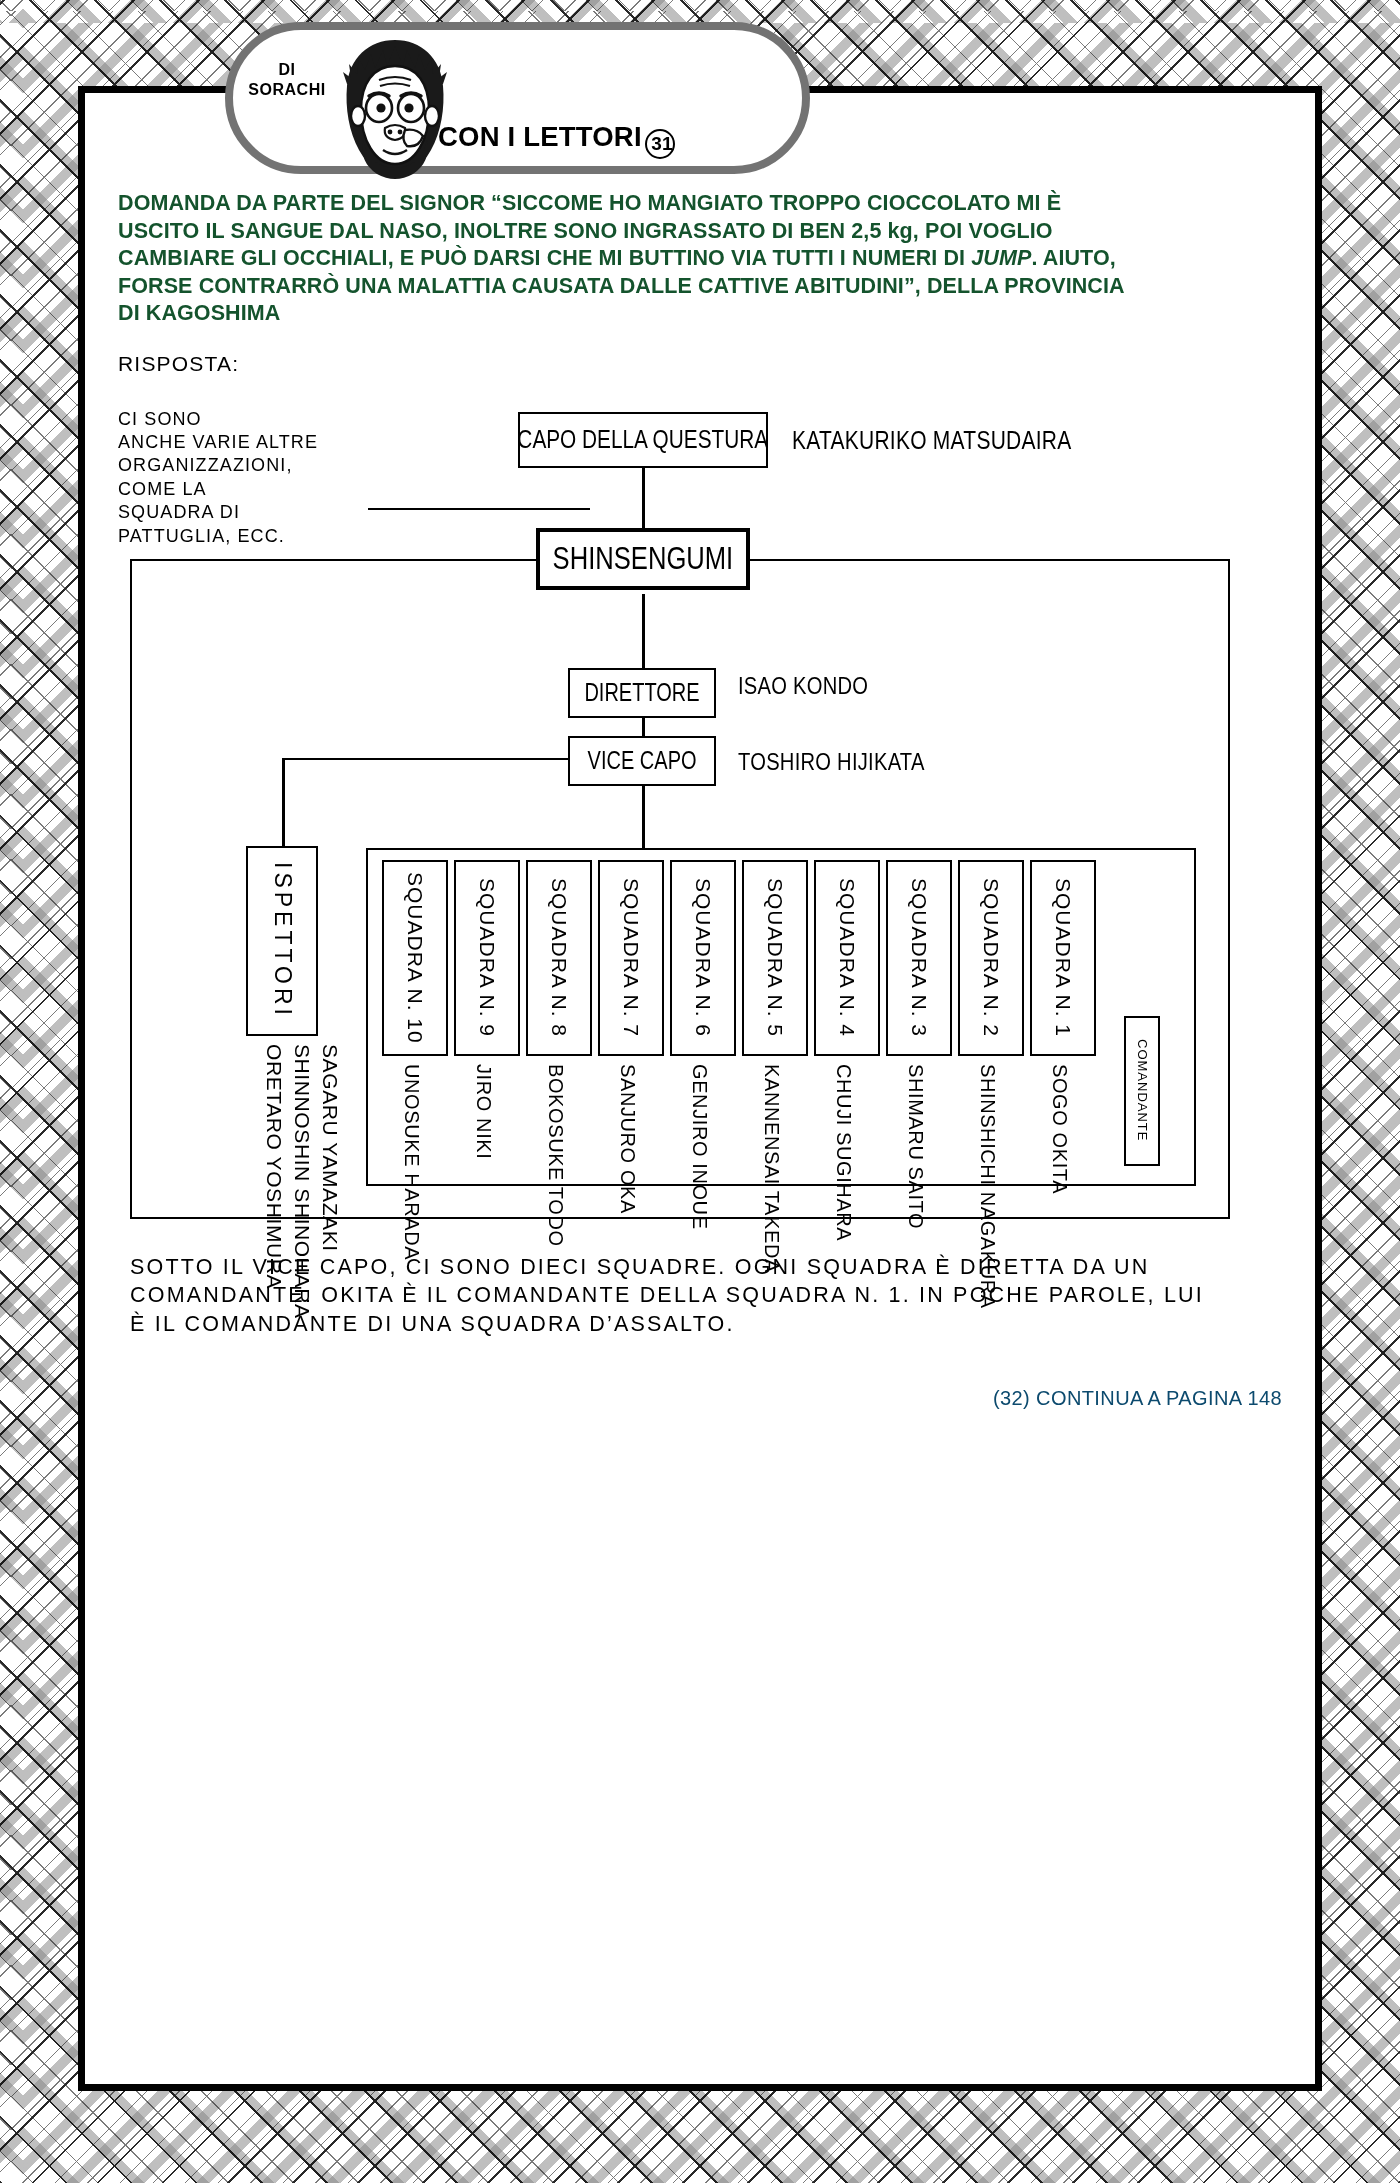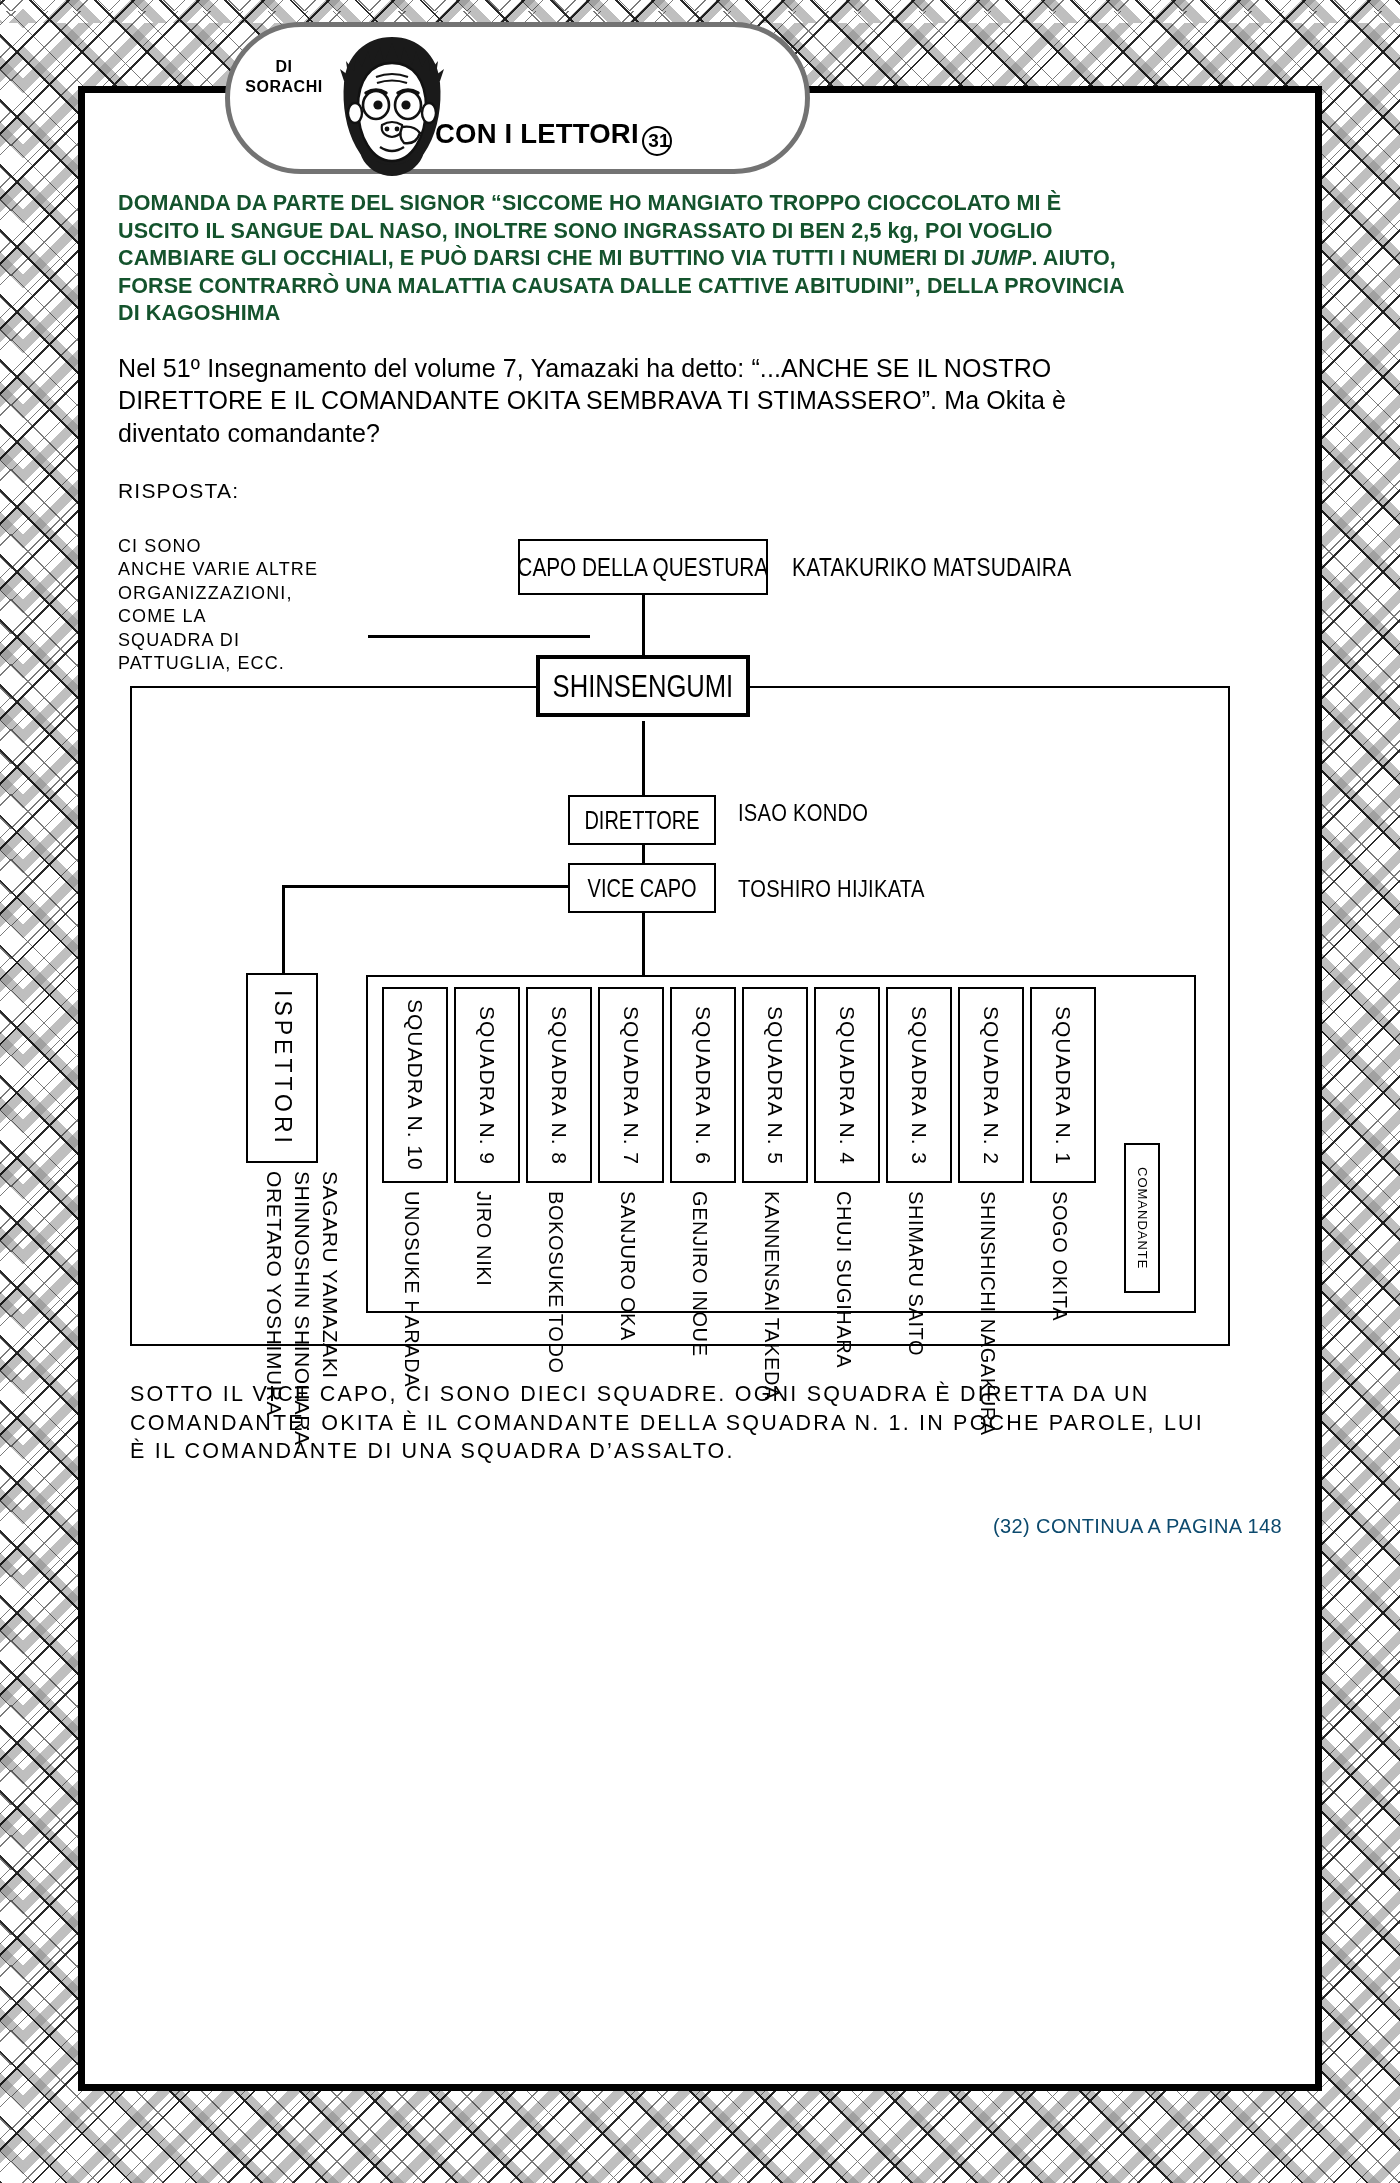--- a/index.html
+++ b/index.html
@@ -44,21 +44,21 @@
     background:#ffffff;
     border:7px solid #000;
   }
 
   
   #banner {
     position:absolute;
     left:225px; top:22px;
     width:585px; height:152px;
     background:#ffffff;
-    border:5px solid #737373;
+    border:8px solid #737373;
     border-radius:76px;
     z-index:5;
   }
   #banner-inner{ position:relative; width:100%; height:100%; }
 
   .by-label{
     position:absolute;
     left:8px; top:30px;
     width:92px;
     text-align:center;
@@ -287,21 +287,20 @@
     </svg>
 
     <div id="banner-title"><br><br><span>CON I LETTORI</span><span class="circ31">31</span></div>
   </div>
 </div>
 
 <div id="content">
 
   <p class="q-bold"><span>DOMANDA DA PARTE DEL SIGNOR “SICCOME HO MANGIATO TROPPO CIOCCOLATO MI È USCITO IL SANGUE DAL NASO, INOLTRE SONO INGRASSATO DI BEN 2,5 kg, POI VOGLIO CAMBIARE GLI OCCHIALI, E PUÒ DARSI CHE MI BUTTINO VIA TUTTI I NUMERI DI </span><span class="ital">JUMP</span><span>. AIUTO, FORSE CONTRARRÒ UNA MALATTIA CAUSATA DALLE CATTIVE ABITUDINI”, DELLA PROVINCIA DI KAGOSHIMA</span></p>
 
-  <p class="q-regular">Nel 51º Insegnamento del volume 7, Yamazaki ha detto: “...ANCHE SE IL NOSTRO DIRETTORE E IL COMANDANTE OKITA SEMBRAVA TI STIMASSERO”. Ma Okita è diventato comandante?</p>
 
   <p class="risposta">RISPOSTA:</p>
 
   <div id="chart">
 
     <div class="note" style="left:0px; top:12px; width:250px;">CI SONO
 ANCHE VARIE ALTRE
 ORGANIZZAZIONI,
 COME LA
 SQUADRA DI

